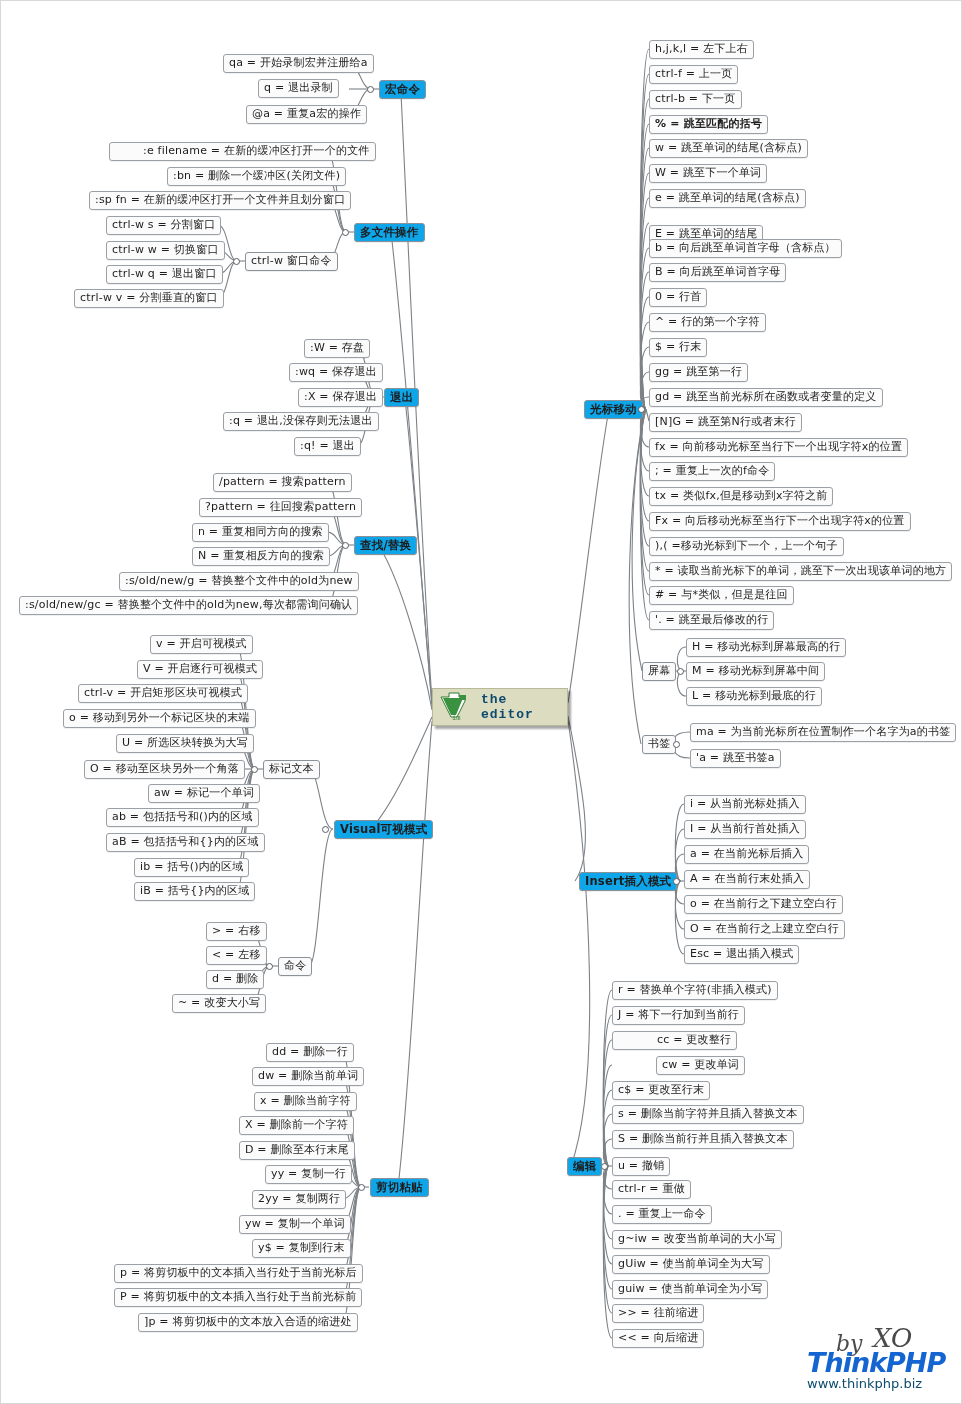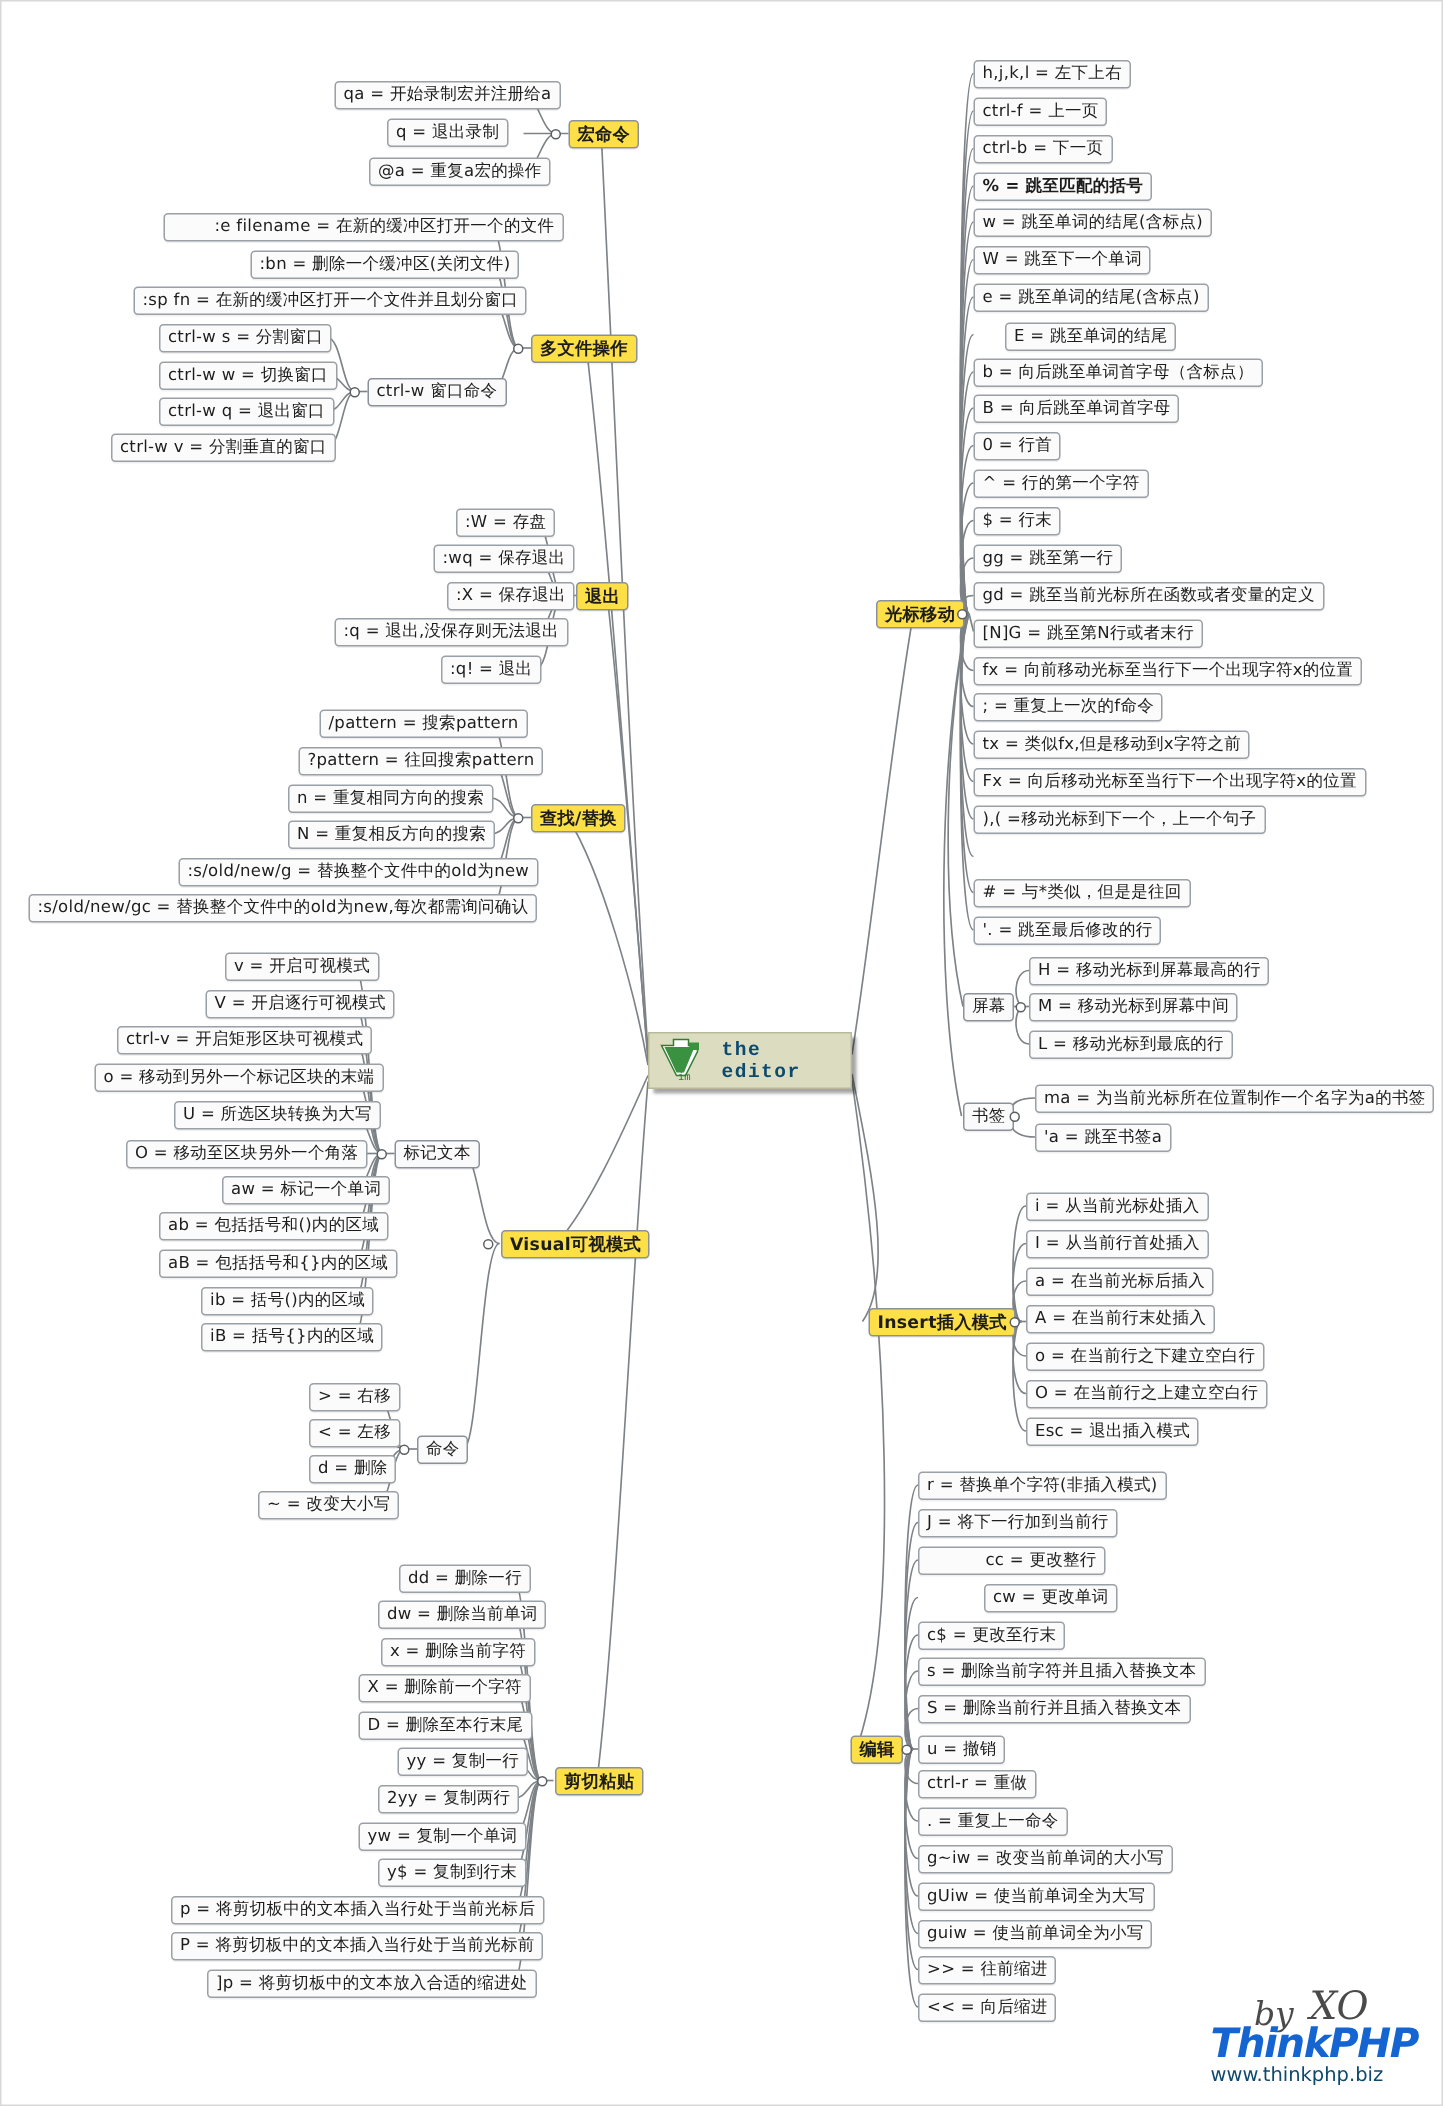--- a/index.html
+++ b/index.html
@@ -29,21 +29,21 @@
     font-size:11px;
     line-height:14px;
     color:#1d1d1d;
     white-space:nowrap;
     font-family:"DejaVu Sans Mono","Liberation Mono",monospace;
     letter-spacing:.2px;
     box-shadow:0 1px 0 rgba(0,0,0,.06);
   }
   .node.cn{font-family:"DejaVu Sans","Liberation Sans",sans-serif;}
   .node.branch{
-    background:#fde047;
+    background:#0ea5e9;
     border-color:#8b9199;
     font-weight:bold;
     font-size:11.5px;
   }
   .node.sub{
     background:#fafafa;
     border-color:#8b9199;
     font-size:11px;
   }
   .dot{
@@ -341,34 +341,35 @@
 
   <div class="node branch cn" style="left:583px;top:399px;">光标移动</div>
   <div class="dot" style="left:637px;top:405px;"></div>
   <div class="node cn" style="left:648px;top:39px;">h,j,k,l = 左下上右</div>
   <div class="node cn" style="left:648px;top:64px;">ctrl-f = 上一页</div>
   <div class="node cn" style="left:648px;top:89px;">ctrl-b = 下一页</div>
   <div class="node cn" style="left:648px;top:114px;font-weight:bold;">% = 跳至匹配的括号</div>
   <div class="node cn" style="left:648px;top:138px;">w = 跳至单词的结尾(含标点)</div>
   <div class="node cn" style="left:648px;top:163px;">W = 跳至下一个单词</div>
   <div class="node cn" style="left:648px;top:188px;">e = 跳至单词的结尾(含标点)</div>
-  <div class="node cn" style="left:648px;top:214px;margin-left:21px;">E = 跳至单词的结尾</div>
+  <div class="node cn" style="left:648px;top:224px;">E = 跳至单词的结尾</div>
   <div class="node cn" style="left:648px;top:238px;">b = 向后跳至单词首字母（含标点）</div>
   <div class="node cn" style="left:648px;top:262px;">B = 向后跳至单词首字母</div>
   <div class="node cn" style="left:648px;top:287px;">0 = 行首</div>
   <div class="node cn" style="left:648px;top:312px;">^ = 行的第一个字符</div>
   <div class="node cn" style="left:648px;top:337px;">$ = 行末</div>
   <div class="node cn" style="left:648px;top:362px;">gg = 跳至第一行</div>
   <div class="node cn" style="left:648px;top:387px;">gd = 跳至当前光标所在函数或者变量的定义</div>
   <div class="node cn" style="left:648px;top:412px;">[N]G = 跳至第N行或者末行</div>
   <div class="node cn" style="left:648px;top:437px;">fx = 向前移动光标至当行下一个出现字符x的位置</div>
   <div class="node cn" style="left:648px;top:461px;">; = 重复上一次的f命令</div>
   <div class="node cn" style="left:648px;top:486px;">tx = 类似fx,但是移动到x字符之前</div>
   <div class="node cn" style="left:648px;top:511px;">Fx = 向后移动光标至当行下一个出现字符x的位置</div>
   <div class="node cn" style="left:648px;top:536px;">),( =移动光标到下一个，上一个句子</div>
+  <div class="node cn" style="left:648px;top:561px;">* = 读取当前光标下的单词，跳至下一次出现该单词的地方</div>
   <div class="node cn" style="left:648px;top:585px;"># = 与*类似，但是是往回</div>
   <div class="node cn" style="left:648px;top:610px;">'. = 跳至最后修改的行</div>
 
   <div class="node sub cn" style="left:641px;top:661px;">屏幕</div>
   <div class="dot" style="left:676px;top:667px;"></div>
   <div class="node cn" style="left:685px;top:637px;">H = 移动光标到屏幕最高的行</div>
   <div class="node cn" style="left:685px;top:661px;">M = 移动光标到屏幕中间</div>
   <div class="node cn" style="left:685px;top:686px;">L = 移动光标到最底的行</div>
 
   <div class="node sub cn" style="left:641px;top:734px;">书签</div>

